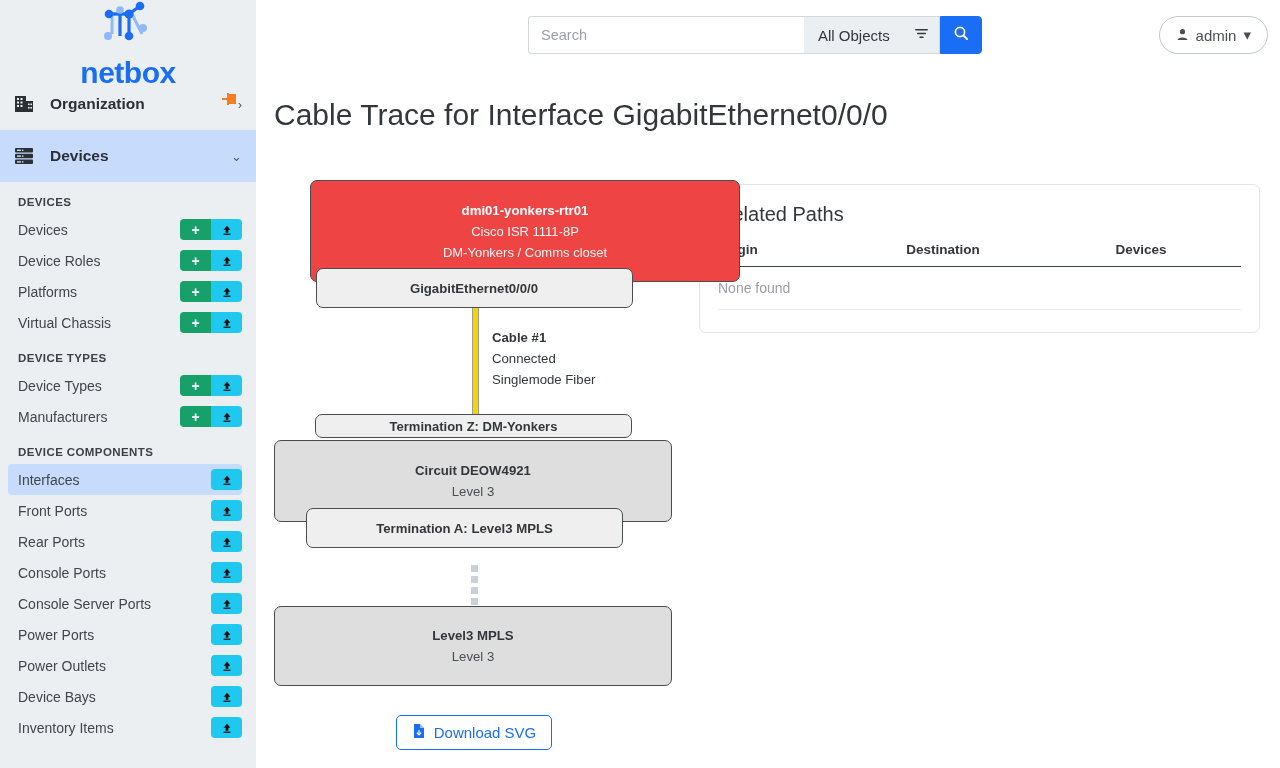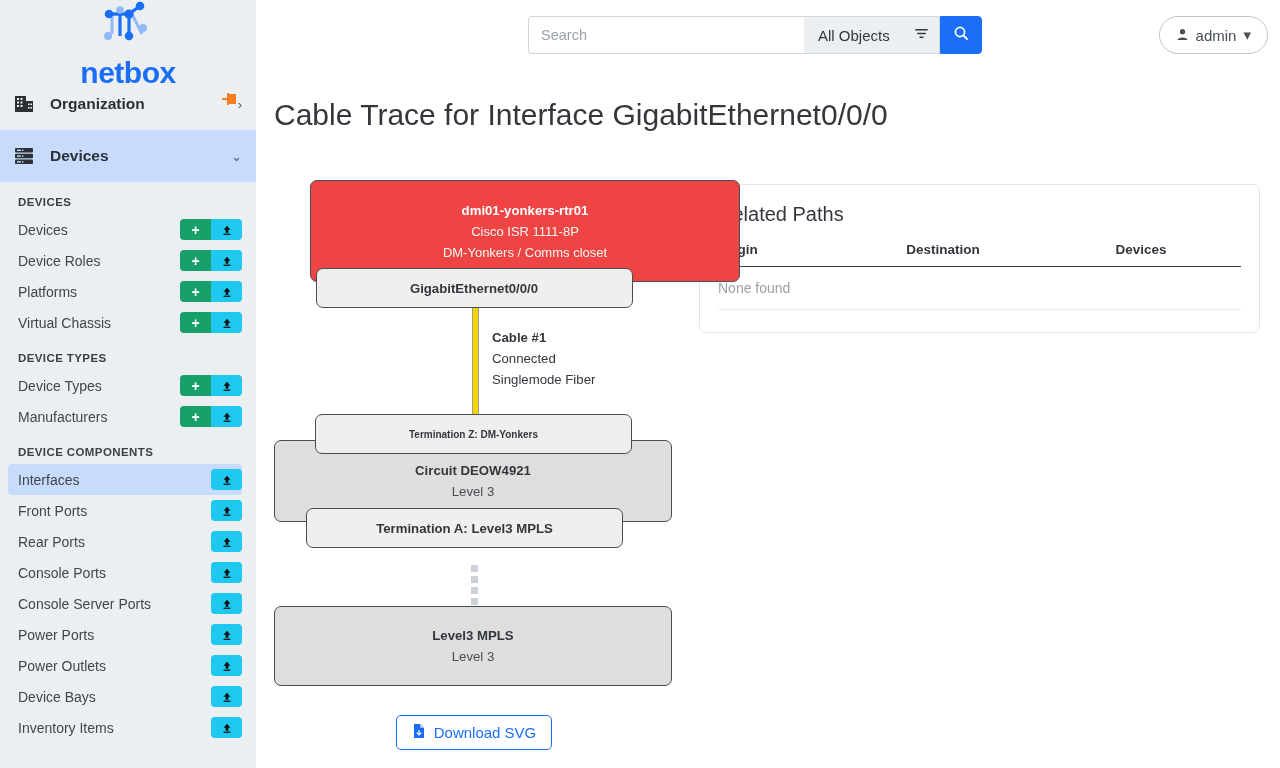--- a/index.html
+++ b/index.html
@@ -145,23 +145,23 @@
   .cable-line {
     position: absolute; left: 198px; top: 0; width: 7px; height: 106px;
     background: #f5d400; border-left: 1.2px solid #9c9c9c; border-right: 1.2px solid #9c9c9c;
   }
   .cable-info { position: absolute; left: 218px; top: 22px; text-align: left; }
   .cable-info .c1 { font-weight: 700; font-size: 13.2px; color:#33373c; }
   .cable-info .c2, .cable-info .c3 { font-size: 13.2px; color:#33373c; margin-top: 6px; }
 
   .circuit-wrap { position: relative; height: 150px; }
   .node-termz {
-    position: absolute; left: 41px; top: 0; width: 317px; height: 40px;
+    position: absolute; left: 41px; top: 0; width: 317px; height: 24px;
     background: #efefef; z-index: 3;
-    font-weight:700; font-size:10px; color:#33373c;
+    font-weight:700; font-size:13px; color:#33373c;
   }
   .node-circuit {
     position: absolute; left: 0; top: 26px; width: 398px; height: 82px;
     background: #dedede; z-index: 1;
   }
   .node-circuit .t1 { font-weight:700; font-size:13.2px; color:#33373c; }
   .node-circuit .t2 { font-weight:400; font-size:13.2px; color:#4a4f55; margin-top:6px; }
   .node-terma {
     position: absolute; left: 32px; top: 94px; width: 317px; height: 40px;
     background: #efefef; z-index: 3;

